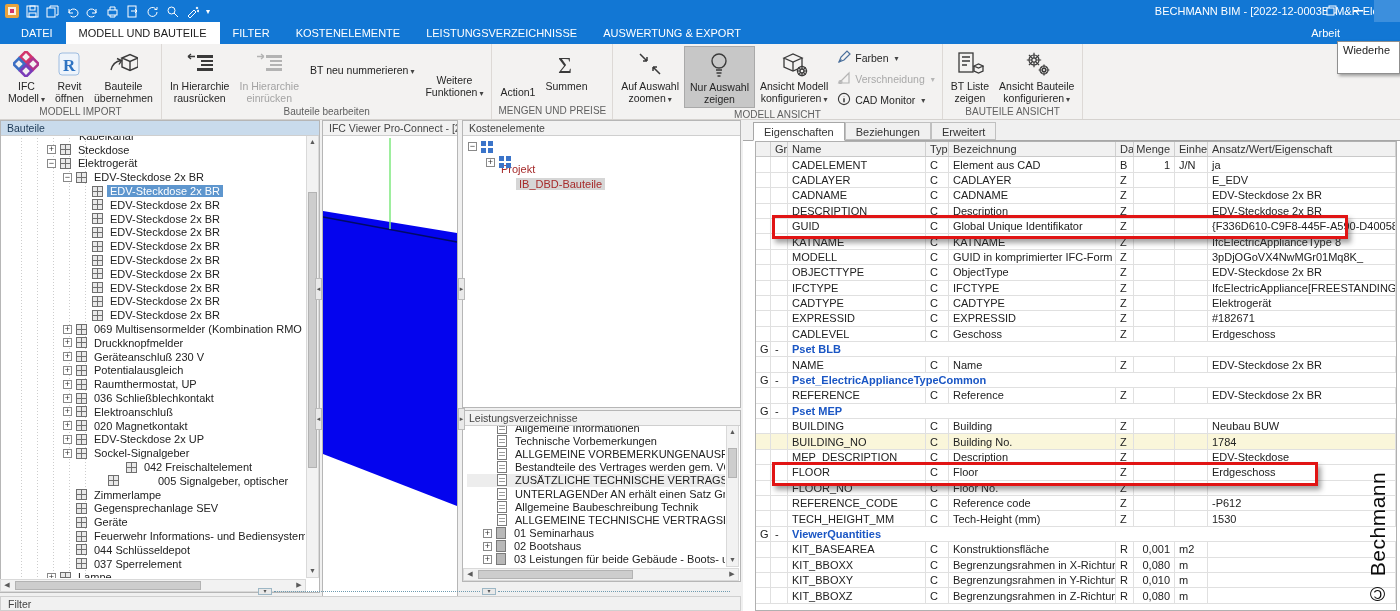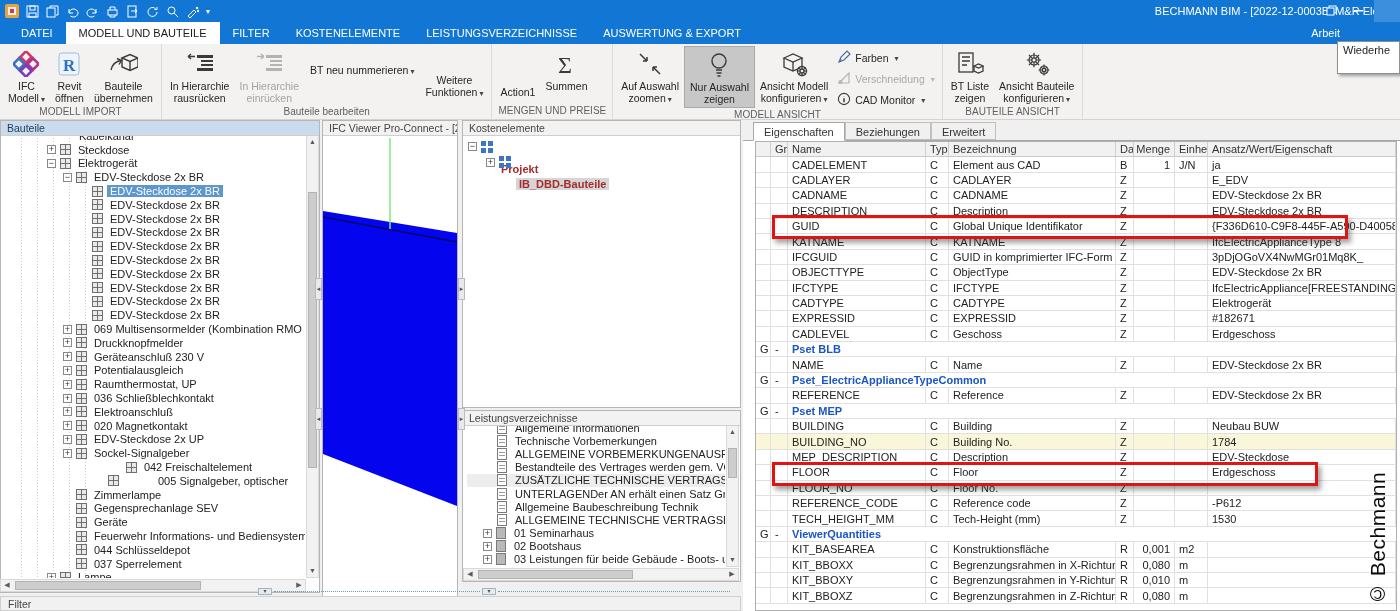--- a/index.html
+++ b/index.html
@@ -55,21 +55,21 @@
   .gicon{width:11px;height:11px;flex:none;margin-right:4px;border:1px solid #6f6f6f;background:
      linear-gradient(#6f6f6f,#6f6f6f) 50% 0/1px 100% no-repeat,
      linear-gradient(#6f6f6f,#6f6f6f) 0 50%/100% 1px no-repeat,#e9e9e9;}
   .tlabel{padding:0 3px;}
   .tlabel.sel{background:#5e96ce;color:#fff;}
   .bicon{width:12px;height:12px;flex:none;margin-right:5px;background:
      linear-gradient(#3b74c9,#3b74c9) 0 0/5px 5px no-repeat,
      linear-gradient(#3b74c9,#3b74c9) 7px 0/5px 5px no-repeat,
      linear-gradient(#3b74c9,#3b74c9) 0 7px/5px 5px no-repeat,
      linear-gradient(#3b74c9,#3b74c9) 7px 7px/5px 5px no-repeat;}
-  .klabel{color:#a62b2b;font-weight:bold;padding:0 3px;margin-top:44px;}
+  .klabel{color:#a62b2b;font-weight:normal;padding:0 3px;margin-top:44px;}
   .klabel.sel{background:#d6d6d6;}
   .dicon{width:10px;height:12px;flex:none;margin-right:5px;border:1px solid #7a7a7a;background:
      linear-gradient(#9a9a9a,#9a9a9a) 1px 3px/6px 1px no-repeat,
      linear-gradient(#9a9a9a,#9a9a9a) 1px 6px/6px 1px no-repeat,#fff;}
   .dicon.filled{background:#b8b8b8;}
   .lrow.hl{background:#ededed;}
   
   .sb{position:absolute;background:#f2f2f2;border:1px solid #d9d9d9;}
   .sb .arr{position:absolute;background:#f2f2f2;color:#5a5a5a;font-size:7px;line-height:11px;text-align:center;}
   .sb .thumb{position:absolute;background:#cdcdcd;border:1px solid #b3b3b3;}
@@ -752,21 +752,21 @@
           <div class="pc c3">C</div>
           <div class="pc c4">KATNAME</div>
           <div class="pc c5">Z</div>
           <div class="pc c6"></div>
           <div class="pc c7"></div>
           <div class="pc c8">IfcElectricApplianceType 8</div>
         </div>
         <div class="prow">
           <div class="pc c0"></div>
           <div class="pc c1"></div>
-          <div class="pc c2">IFCGUID</div>
+          <div class="pc c2">MODELL</div>
           <div class="pc c3">C</div>
           <div class="pc c4">GUID in komprimierter IFC-Form</div>
           <div class="pc c5">Z</div>
           <div class="pc c6"></div>
           <div class="pc c7"></div>
           <div class="pc c8">3pDjOGoVX4NwMGr01Mq8K_</div>
         </div>
         <div class="prow">
           <div class="pc c0"></div>
           <div class="pc c1"></div>

